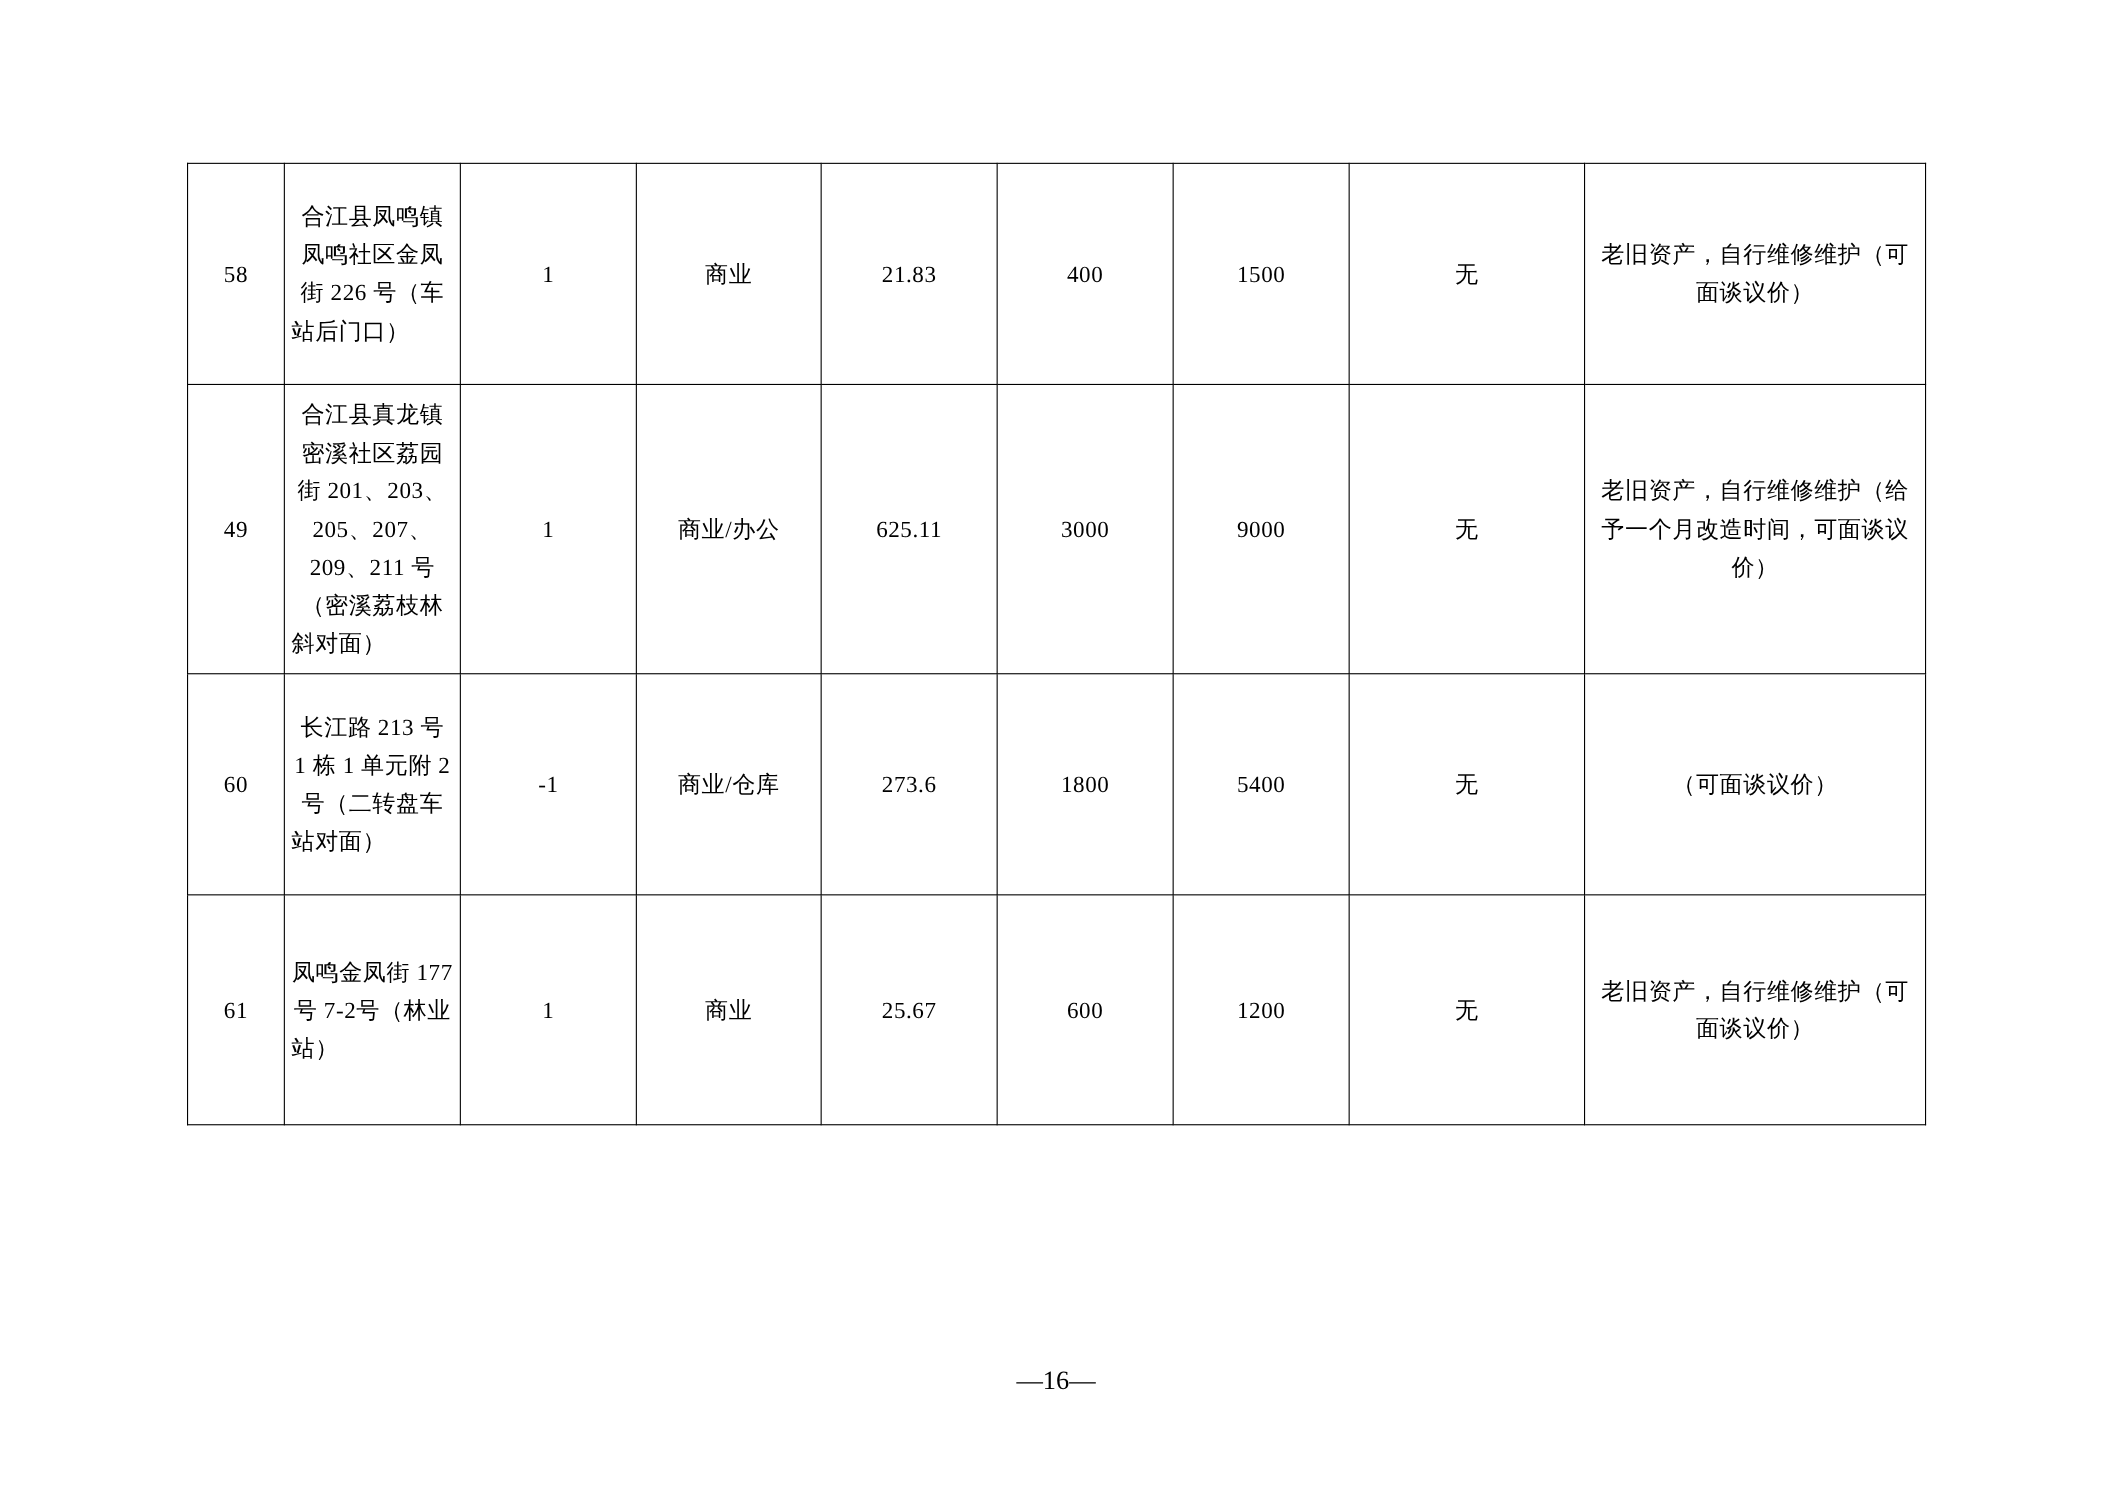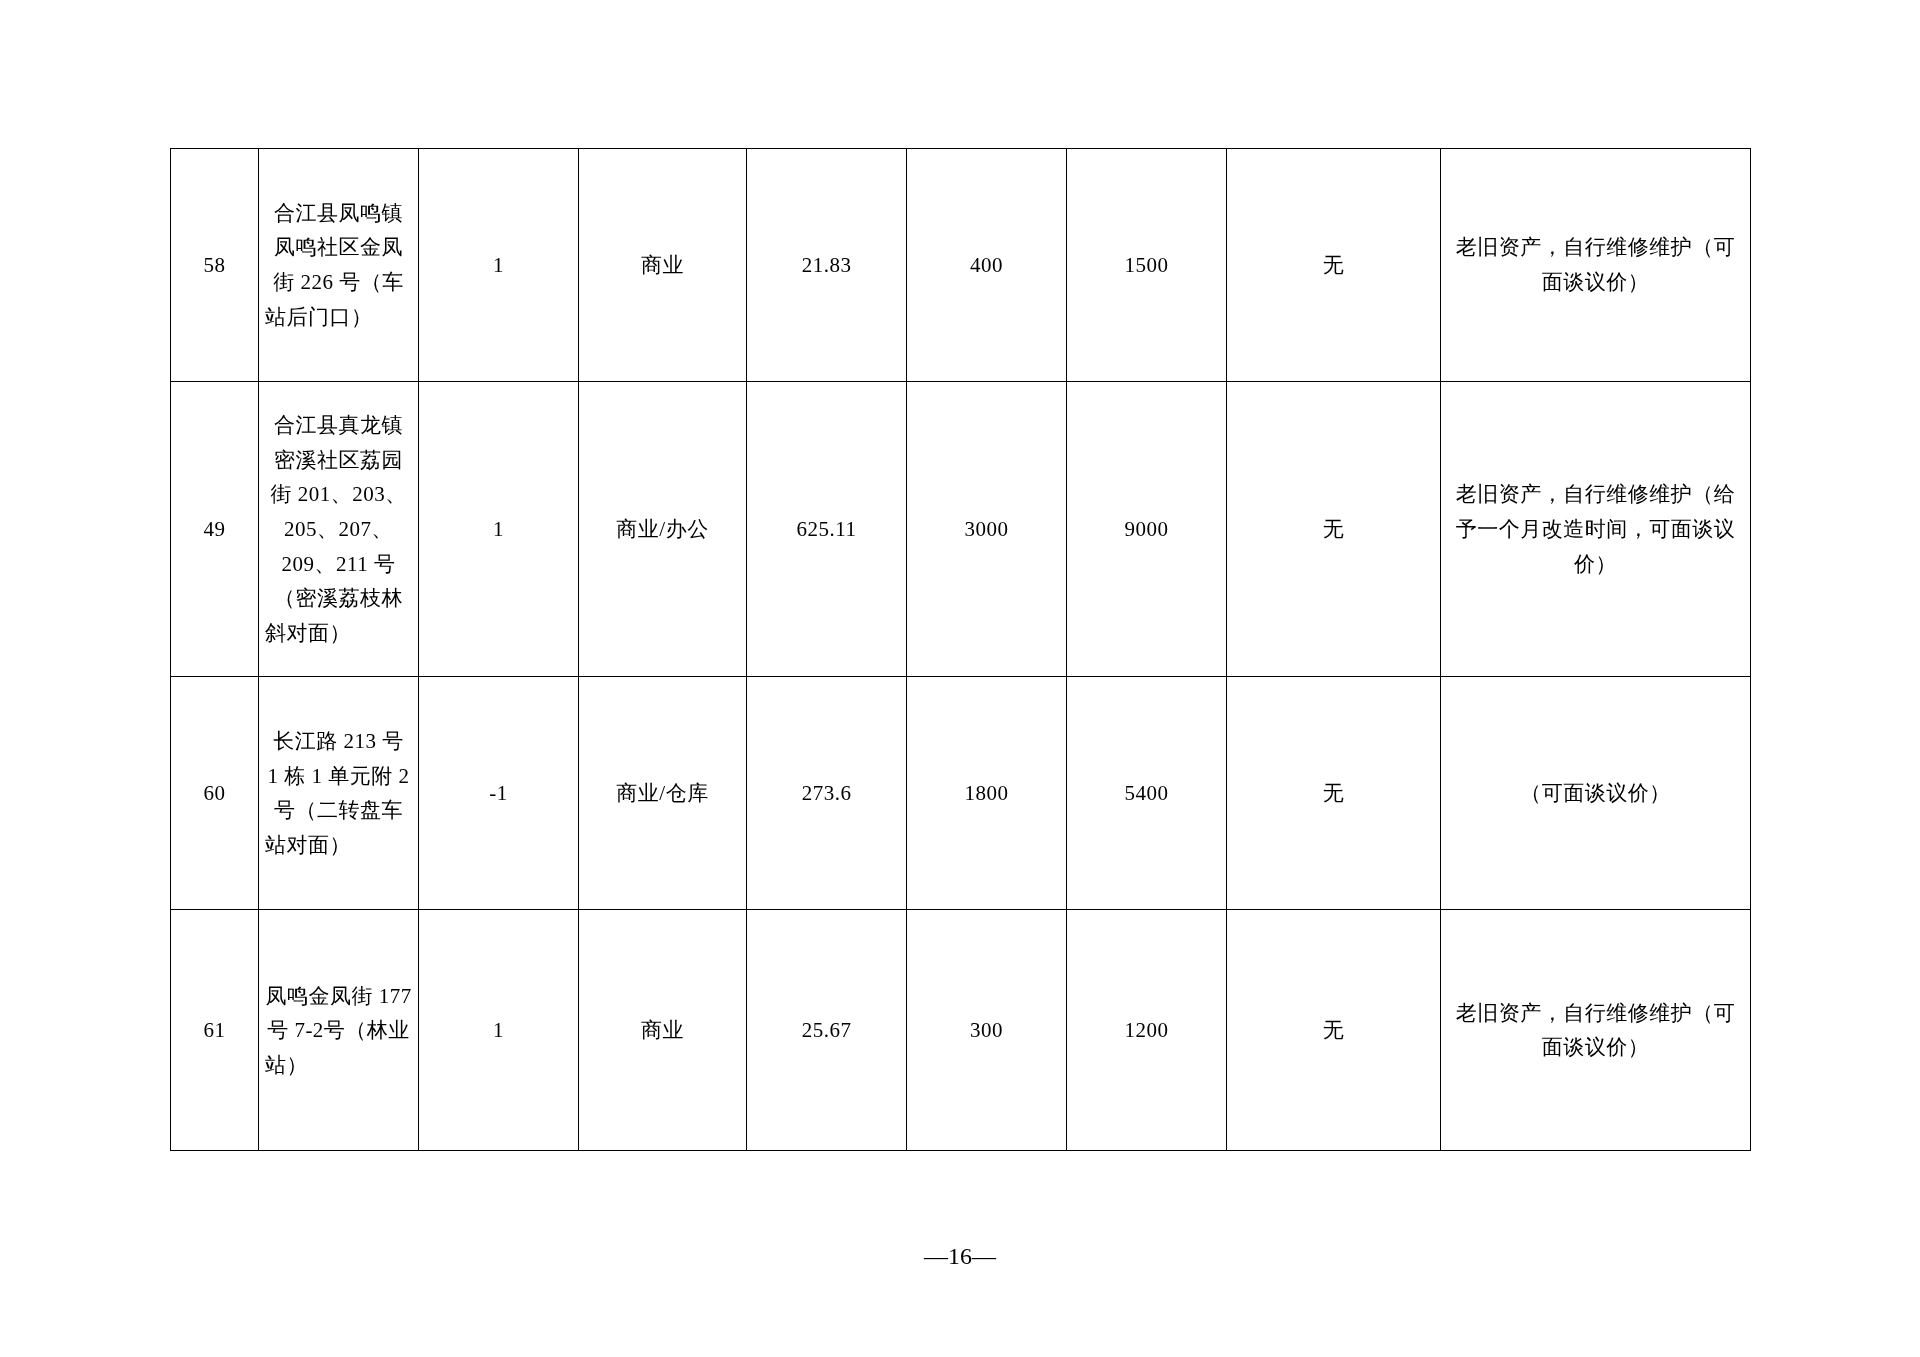--- a/index.html
+++ b/index.html
@@ -26,21 +26,21 @@
     border-collapse: collapse;
     width: 1580px;
     table-layout: fixed;
   }
   table.asset-table td {
     border: 1px solid #000000;
     vertical-align: middle;
     text-align: center;
     font-size: 21px;
     line-height: 1.65;
-    padding: 26px 6px;
+    padding: 10px 6px;
     font-family: "Liberation Serif", "DejaVu Serif", serif;
     letter-spacing: 0.5px;
   }
   
   col.c-no      { width: 88px; }
   col.c-addr    { width: 160px; }
   col.c-qty     { width: 160px; }
   col.c-use     { width: 168px; }
   col.c-area    { width: 160px; }
   col.c-price1  { width: 160px; }
@@ -127,21 +127,21 @@
         <td>5400</td>
         <td>无</td>
         <td class="cell-remark">（可面谈议价）</td>
       </tr>
       <tr class="row-61">
         <td>61</td>
         <td class="cell-addr">凤鸣金凤街 177号 7-2号（林业站）</td>
         <td>1</td>
         <td>商业</td>
         <td>25.67</td>
-        <td>300</td>
+        <td>600</td>
         <td>1200</td>
         <td>无</td>
         <td class="cell-remark">老旧资产，自行维修维护（可面谈议价）</td>
       </tr>
     </tbody>
   </table>
 
   <div class="footer">—16—</div>
 </div>
 

